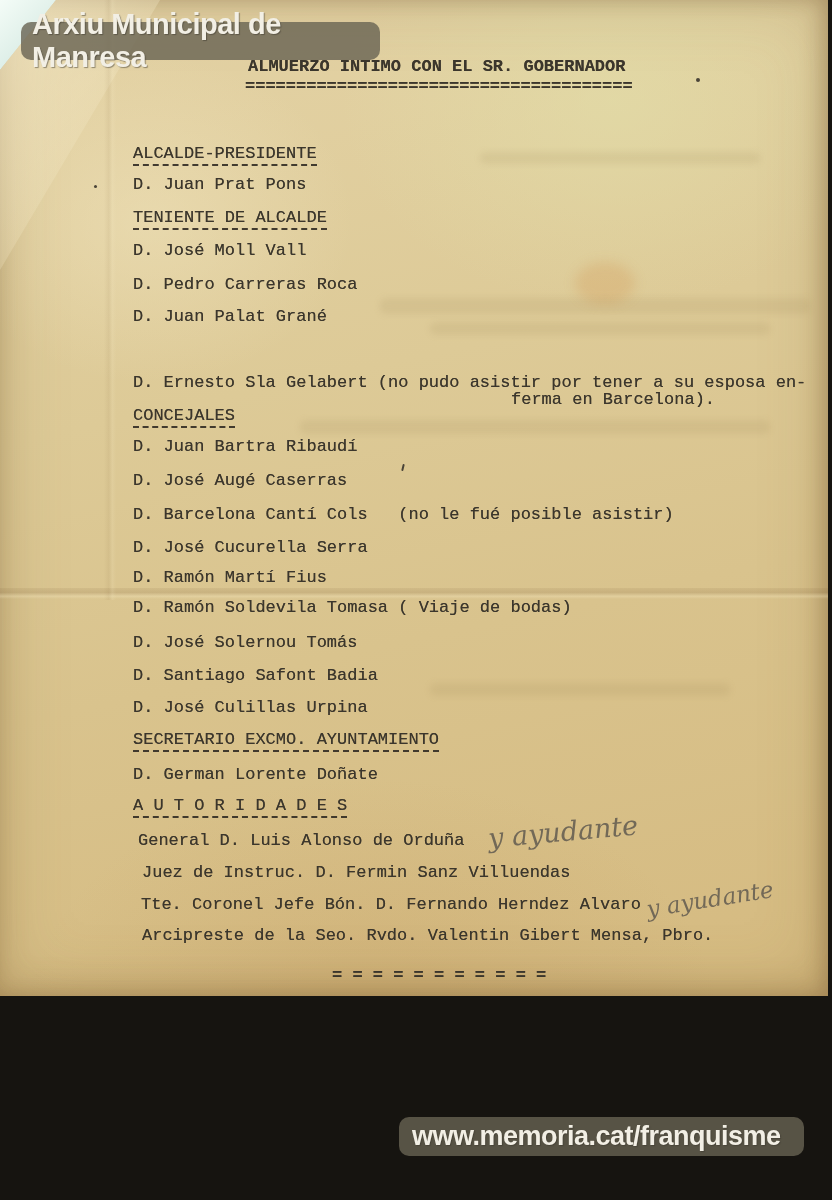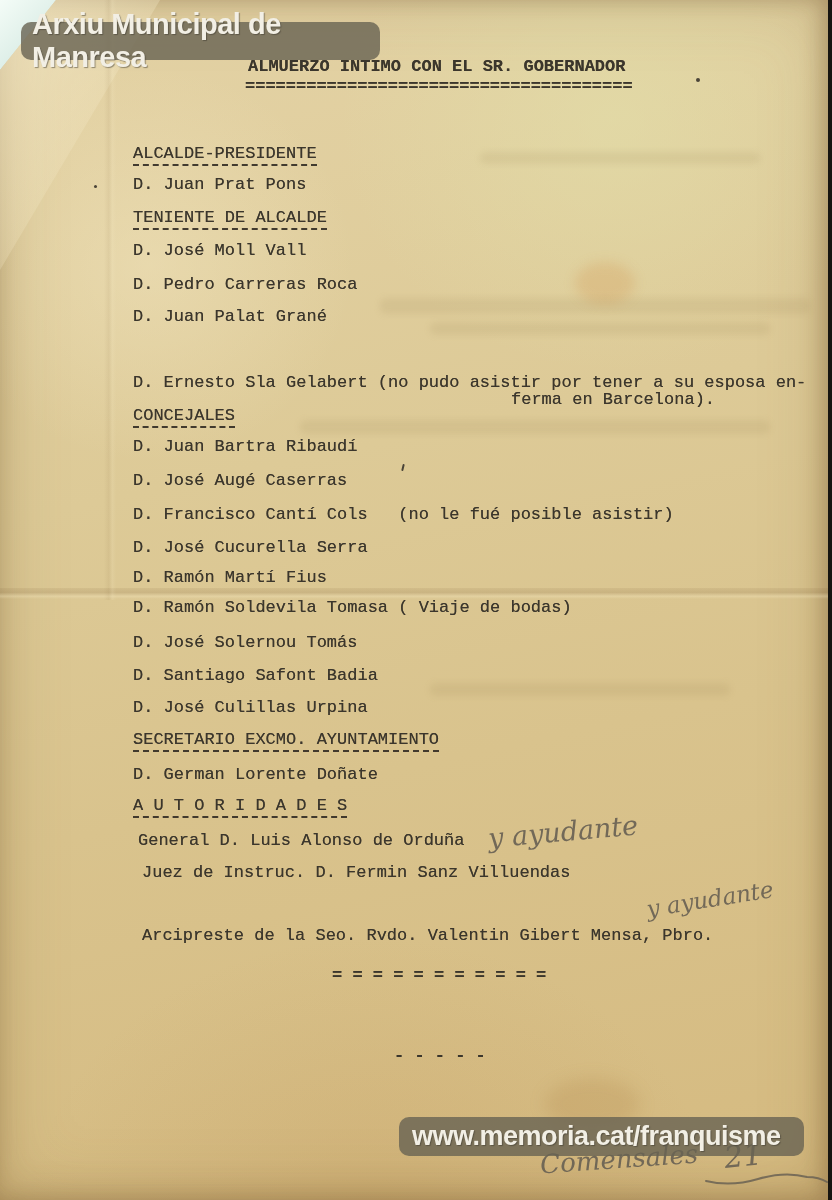--- a/index.html
+++ b/index.html
@@ -1,21 +1,21 @@
 <!DOCTYPE html>
 <html><head>
 <meta charset="utf-8">
 <style>
   html,body{margin:0;padding:0;}
   body{width:832px;height:1200px;position:relative;overflow:hidden;background:#161410;font-family:"Liberation Sans",sans-serif;}
   
   .backdrop-corner{position:absolute;left:0;top:0;width:90px;height:100px;
     background:linear-gradient(135deg,#f4fcf7 0%,#d9ece5 45%,#b9d8d0 100%);z-index:0;}
   
-  .paper{position:absolute;left:0;top:0;width:828px;height:1200px;z-index:1;
+  .paper{position:absolute;left:0;top:0;width:828px;height:996px;z-index:1;
     clip-path:polygon(56px 0,100% 0,100% 100%,0 100%,0 70px);
     background:
       radial-gradient(ellipse 55% 35% at 74% 10%,rgba(226,224,170,0.55),transparent 60%),
       radial-gradient(ellipse 45% 30% at 18% 22%,rgba(242,230,192,0.45),transparent 55%),
       radial-gradient(ellipse 70% 40% at 45% 102%,rgba(185,140,80,0.22),transparent 60%),
       linear-gradient(168deg,#e4d3a6 0%,#ddca97 38%,#d9c38d 62%,#d5ba80 100%);
     box-shadow:inset 0 0 70px rgba(120,90,40,0.22), inset -6px 0 18px rgba(90,60,30,0.22), inset 0 -10px 30px rgba(120,85,40,0.18);}
   .fold-light{position:absolute;left:0;top:0;width:160px;height:270px;
     clip-path:polygon(0 0,100% 0,0 100%);
     background:linear-gradient(125deg,rgba(248,238,208,0.55),rgba(240,228,190,0.25) 60%,transparent);}
@@ -77,32 +77,33 @@
   <div class="tl" style="top:175px;">D. Juan Prat Pons</div>
   <div class="tl" style="top:208px;"><span class="u">TENIENTE DE ALCALDE</span></div>
   <div class="tl" style="top:241px;">D. José Moll Vall</div>
   <div class="tl" style="top:275px;">D. Pedro Carreras Roca</div>
   <div class="tl" style="top:307px;">D. Juan Palat Grané</div>
   <div class="tl" style="top:373px;">D. Ernesto Sla Gelabert (no pudo asistir por tener a su esposa en-</div>
   <div class="tl" style="left:511px;top:390px;">ferma en Barcelona).</div>
   <div class="tl" style="top:406px;"><span class="u">CONCEJALES</span></div>
   <div class="tl" style="top:437px;">D. Juan Bartra Ribaudí</div>
   <div class="tl" style="top:471px;">D. José Augé Caserras</div>
-  <div class="tl" style="top:505px;">D. Francisco Cantí Cols   (no le fué posible asistir)</div>
+  <div class="tl" style="top:505px;">D. Barcelona Cantí Cols   (no le fué posible asistir)</div>
   <div class="tl" style="top:538px;">D. José Cucurella Serra</div>
   <div class="tl" style="top:568px;">D. Ramón Martí Fius</div>
   <div class="tl" style="top:598px;">D. Ramón Soldevila Tomasa ( Viaje de bodas)</div>
   <div class="tl" style="top:633px;">D. José Solernou Tomás</div>
   <div class="tl" style="top:666px;">D. Santiago Safont Badia</div>
   <div class="tl" style="top:698px;">D. José Culillas Urpina</div>
   <div class="tl" style="top:730px;"><span class="u">SECRETARIO EXCMO. AYUNTAMIENTO</span></div>
   <div class="tl" style="top:765px;">D. German Lorente Doñate</div>
   <div class="tl" style="top:796px;"><span class="u">A U T O R I D A D E S</span></div>
   <div class="tl" style="left:138px;top:831px;">General D. Luis Alonso de Orduña</div>
   <div class="tl" style="left:142px;top:863px;">Juez de Instruc. D. Fermin Sanz Villuendas</div>
+  <div class="tl" style="left:141px;top:895px;">Tte. Coronel Jefe Bón. D. Fernando Herndez Alvaro</div>
   <div class="tl" style="left:142px;top:926px;">Arcipreste de la Seo. Rvdo. Valentin Gibert Mensa, Pbro.</div>
   <div class="tl bold" style="left:332px;top:966px;">= = = = = = = = = = =</div>
   <div class="tl bold" style="left:394px;top:1046px;">- - - - -</div>
 
   <div class="hw hw1">y ayudante</div>
   <div class="hw hw2">y ayudante</div>
   <div class="hw hw3w">Comensales</div>
   <div class="hw hw3n">21</div>
   <svg class="swoosh" width="128" height="20">
     <path d="M3 13 Q 28 19 55 11 T 104 9 Q 116 9 124 14" fill="none" stroke="#6a6254" stroke-width="2" stroke-linecap="round" opacity="0.85"></path>

